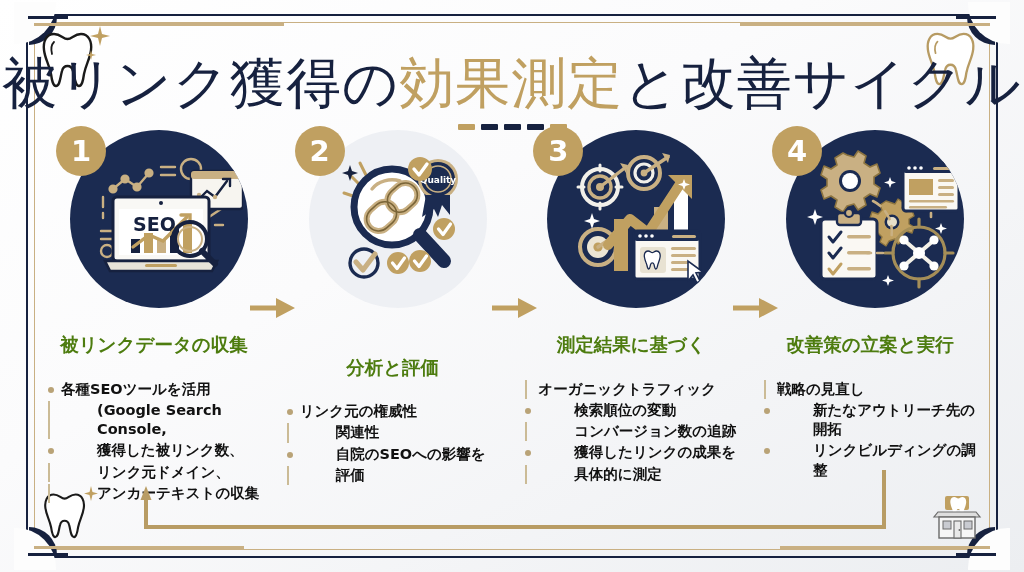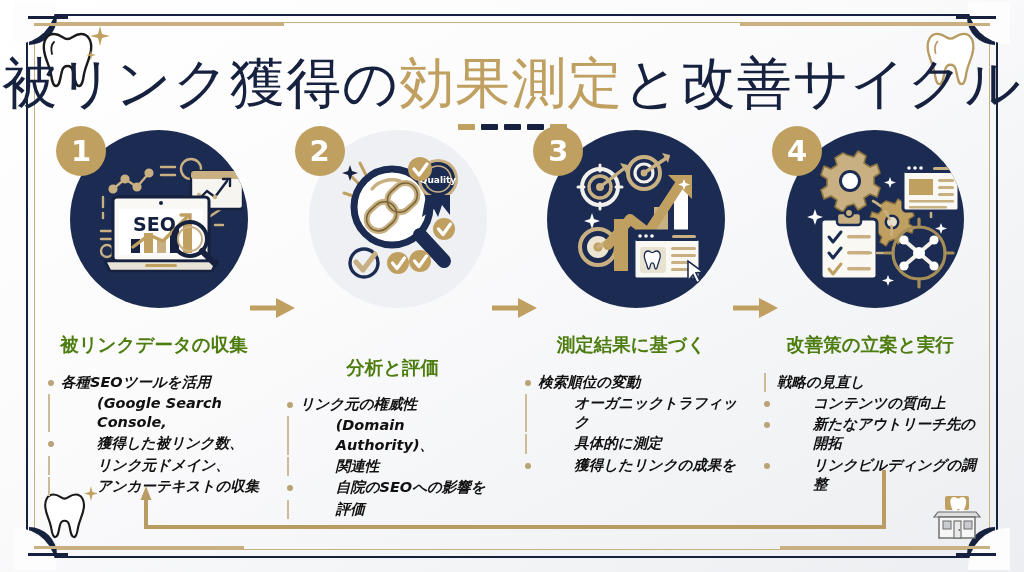--- a/index.html
+++ b/index.html
@@ -96,21 +96,21 @@
     font-size: 29px; font-weight: 800; z-index: 4;
     font-family: "DejaVu Sans", "Liberation Sans", sans-serif;
   }
 
   .step-title {
     margin-top: 12px; text-align: center;
     font-size: 18.5px; font-weight: 900; color: #4d7c0f; line-height: 1.22;
     font-family: "DejaVu Sans", "Liberation Sans", sans-serif;
   }
 
-  .bullets { margin-top: 16px; padding-left: 6px; font-style: italic; }
+  .bullets { margin-top: 23px; padding-left: 6px; }
   .bline {
     display: flex; align-items: flex-start;
     font-size: 14.5px; line-height: 1.33; color: #111; font-weight: 700;
     font-family: "DejaVu Sans", "Liberation Sans", sans-serif;
   }
   .bline + .bline { margin-top: 2px; gap: 36px; }
   .bdot {
     flex: 0 0 auto; width: 6px; height: 6px; border-radius: 50%;
     background: #b9a377; margin: 7px 7px 0 2px;
   }
@@ -326,24 +326,20 @@
         <div class="badge">2</div>
       </div>
       <div class="step-title"><br><span>分析と評価</span></div>
       <div class="bullets">
         <div class="bline">
           <div class="bdot"></div>
           <div class="btext">リンク元の権威性</div>
         </div>
         <div class="bline">
           <div class="bspacer"></div>
-          <div class="btext">(Domain Authority)、</div>
-        </div>
-        <div class="bline">
-          <div class="bspacer"></div>
           <div class="btext">関連性</div>
         </div>
         <div class="bline">
           <div class="bdot"></div>
           <div class="btext">自院のSEOへの影響を</div>
         </div>
         <div class="bline">
           <div class="bspacer"></div>
           <div class="btext">評価</div>
         </div>
@@ -405,34 +401,38 @@
       </g>
       <path d="M40 78 L42 84 L48 86 L42 88 L40 94 L38 88 L32 86 L38 84 Z" fill="#ffffff"></path>
       <path d="M132 44 L133.5 48 L138 49.5 L133.5 51 L132 55 L130.5 51 L126 49.5 L130.5 48 Z" fill="#ffffff"></path>
     </svg>
         </div>
         <div class="badge">3</div>
       </div>
       <div class="step-title">測定結果に基づく</div>
       <div class="bullets">
         <div class="bline">
+          <div class="bspacer"></div>
+          <div class="btext">オーガニックトラフィック</div>
+        </div>
+        <div class="bline">
           <div class="bdot"></div>
           <div class="btext">検索順位の変動</div>
         </div>
         <div class="bline">
           <div class="bspacer"></div>
-          <div class="btext">オーガニックトラフィック</div>
+          <div class="btext">コンバージョン数の追跡</div>
+        </div>
+        <div class="bline">
+          <div class="bdot"></div>
+          <div class="btext">獲得したリンクの成果を</div>
         </div>
         <div class="bline">
           <div class="bspacer"></div>
           <div class="btext">具体的に測定</div>
-        </div>
-        <div class="bline">
-          <div class="bdot"></div>
-          <div class="btext">獲得したリンクの成果を</div>
         </div>
       </div>
     </div>
     <div class="step">
       <div class="circle-holder">
         <div class="circle">
     <svg width="168" height="168" viewBox="0 0 168 168">
       <g transform="translate(56,48)">
         <path d="M0 -28 L7 -26 L11 -32 L19 -27 L17 -20 L23 -16 L30 -19 L33 -10 L27 -6 L27 1 L33 5 L30 14 L23 11 L17 15 L19 22 L11 27 L7 21 L0 23 L-4 29 L-12 24 L-10 17 L-16 13 L-23 16 L-26 7 L-20 3 L-20 -4 L-26 -8 L-23 -17 L-16 -14 L-10 -18 L-12 -25 L-4 -30 Z" fill="#c9b083" stroke="#8c7440" stroke-width="1.6" stroke-linejoin="round"></path>
         <circle cx="3" cy="-2" r="11" fill="#1b2b51"></circle>
@@ -499,24 +499,20 @@
         <div class="badge">4</div>
       </div>
       <div class="step-title">改善策の立案と実行</div>
       <div class="bullets">
         <div class="bline">
           <div class="bspacer"></div>
           <div class="btext">戦略の見直し</div>
         </div>
         <div class="bline">
           <div class="bdot"></div>
-          <div class="btext">コンテンツの質向上</div>
-        </div>
-        <div class="bline">
-          <div class="bdot"></div>
           <div class="btext">新たなアウトリーチ先の開拓</div>
         </div>
         <div class="bline">
           <div class="bdot"></div>
           <div class="btext">リンクビルディングの調整</div>
         </div>
       </div>
     </div>
   </div>
 

